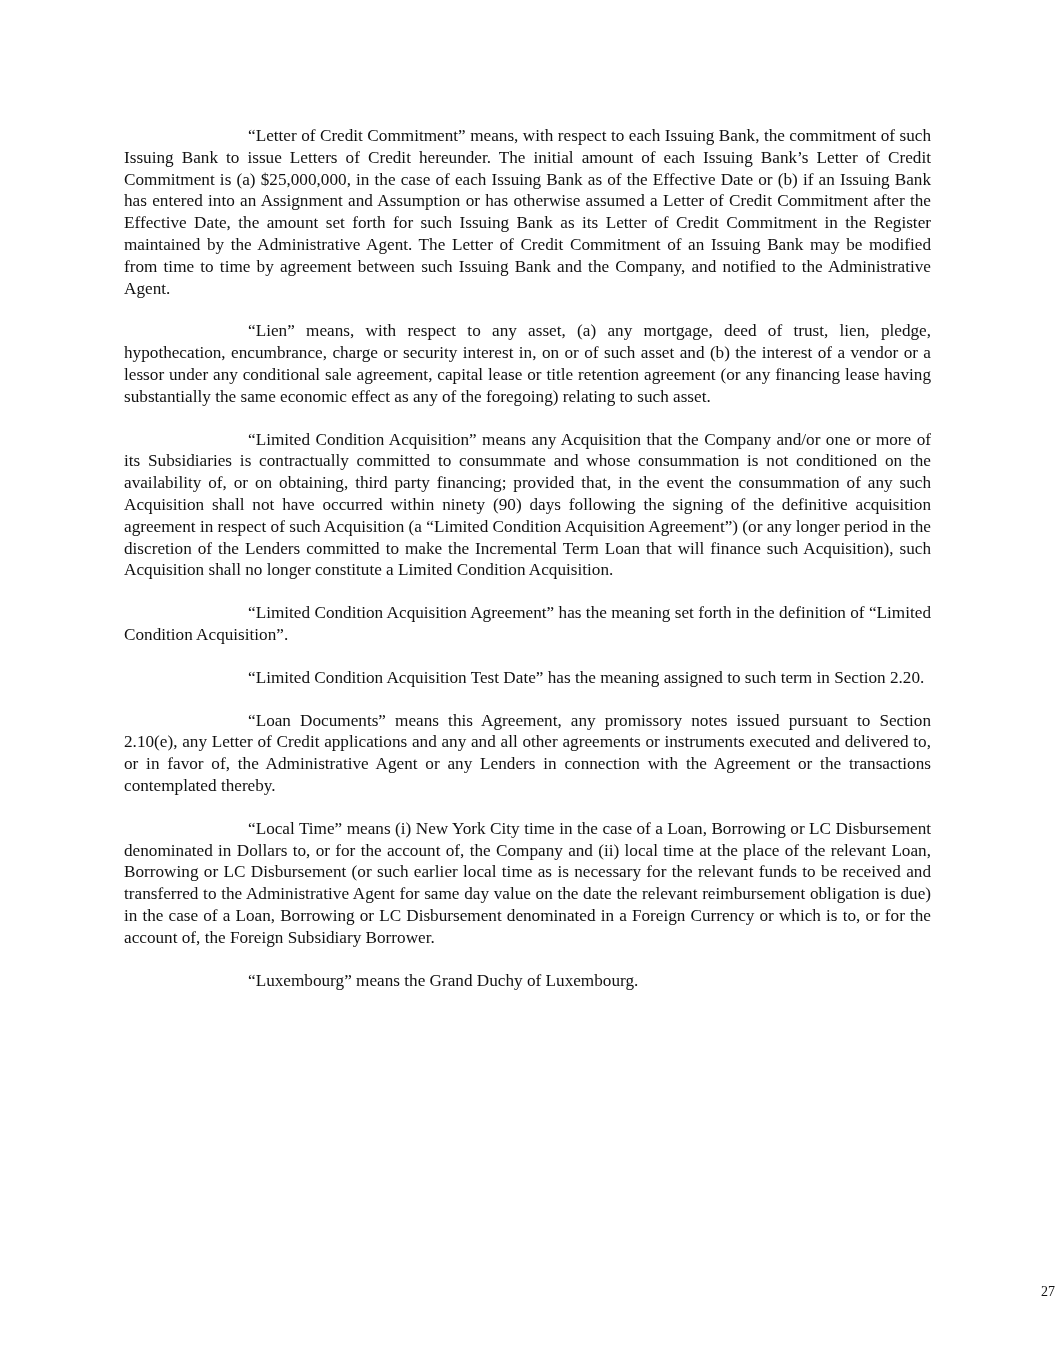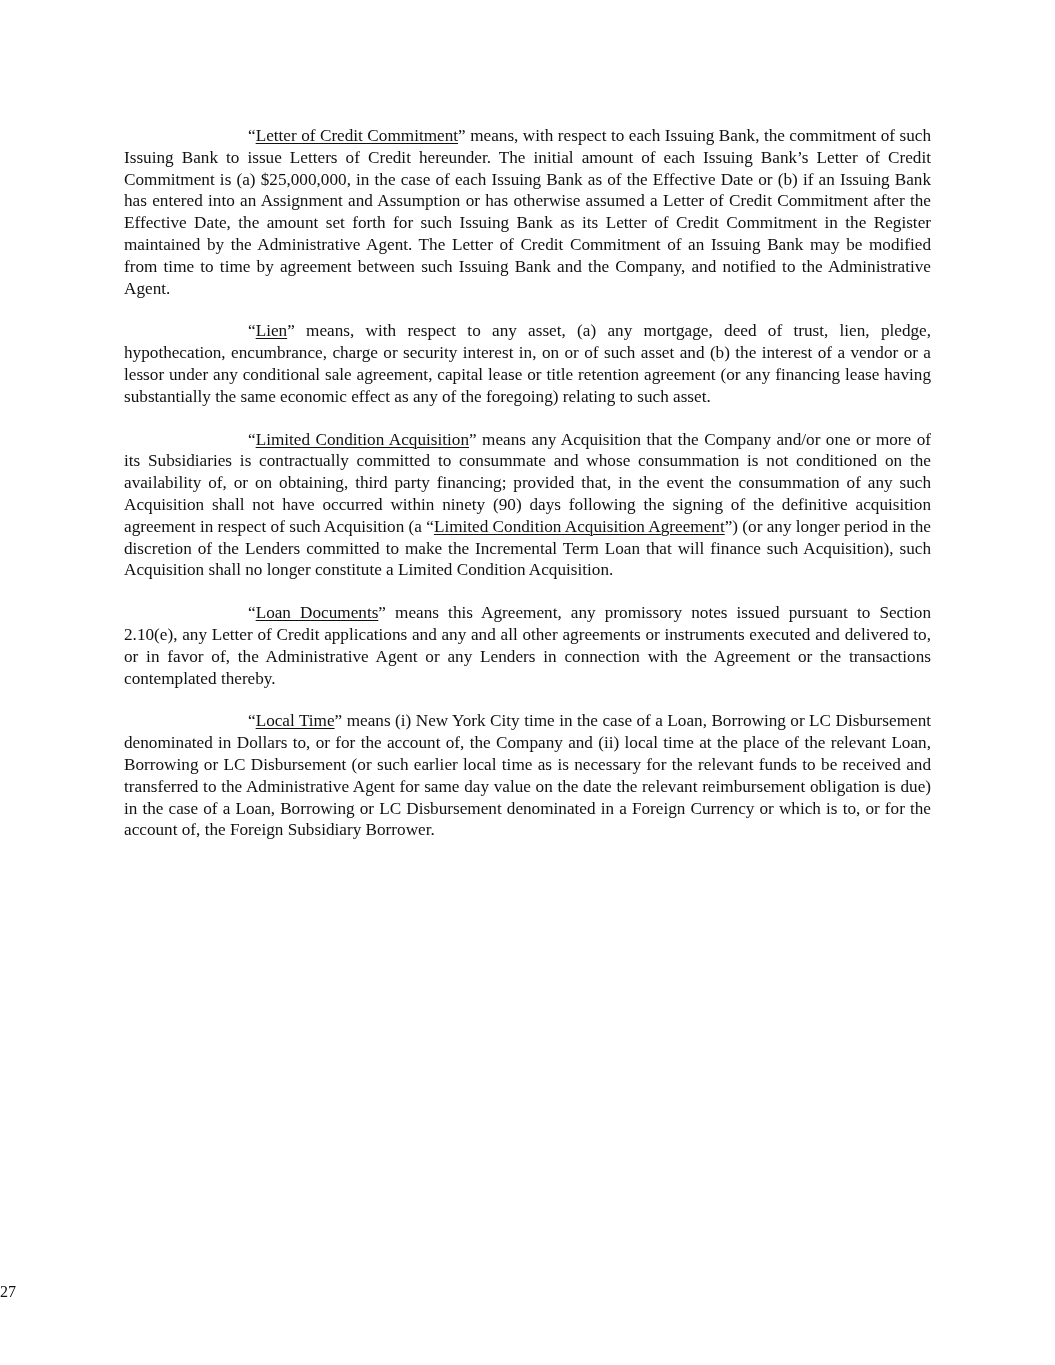--- a/index.html
+++ b/index.html
@@ -22,49 +22,51 @@
       width: 807px;
     }
     .para {
       font-size: 17.2px;
       line-height: 21.8px;
       text-align: justify;
       margin: 0 0 21px 0;
       text-indent: 124px;
     }
     .term {
-      text-decoration: underline;
       text-underline-offset: 2px;
       text-decoration-thickness: 1px;
     }
     .page-number {
       position: absolute;
       left: 0;
       width: 1055px;
       top: 1281px;
-      text-align: left;
-      font-size: 16px;
+      text-align: right;
+      font-size: 14px;
       line-height: 22px;
     }
   </style>
 </head>
 <body>
 
 <div class="page">
 
   <p class="para"><span>“</span><span class="term">Letter of Credit Commitment</span><span>”</span><span> means, with respect to each Issuing Bank, the commitment of such Issuing Bank to issue Letters of Credit hereunder.  The initial amount of each Issuing Bank’s Letter of Credit Commitment is (a) $25,000,000, in the case of each Issuing Bank as of the Effective Date or (b) if an Issuing Bank has entered into an Assignment and Assumption or has otherwise assumed a Letter of Credit Commitment after the Effective Date, the amount set forth for such Issuing Bank as its Letter of Credit Commitment in the Register maintained by the Administrative Agent. The Letter of Credit Commitment of an Issuing Bank may be modified from time to time by agreement between such Issuing Bank and the Company, and notified to the Administrative Agent.</span></p>
 
   <p class="para"><span>“</span><span class="term">Lien</span><span>”</span><span> means, with respect to any asset, (a) any mortgage, deed of trust, lien, pledge, hypothecation, encumbrance, charge or security interest in, on or of such asset and (b) the interest of a vendor or a lessor under any conditional sale agreement, capital lease or title retention agreement (or any financing lease having substantially the same economic effect as any of the foregoing) relating to such asset.</span></p>
 
   <p class="para"><span>“</span><span class="term">Limited Condition Acquisition</span><span>”</span><span> means any Acquisition that the Company and/or one or more of its Subsidiaries is contractually committed to consummate and whose consummation is not conditioned on the availability of, or on obtaining, third party financing; provided that, in the event the consummation of any such Acquisition shall not have occurred within ninety (90) days following the signing of the definitive acquisition agreement in respect of such Acquisition (a “</span><span class="term">Limited Condition Acquisition Agreement</span><span>”) (or any longer period in the discretion of the Lenders committed to make the Incremental Term Loan that will finance such Acquisition), such Acquisition shall no longer constitute a Limited Condition Acquisition.</span></p>
 
+  <p class="para"><span>“</span><span class="term">Limited Condition Acquisition Agreement</span><span>”</span><span> has the meaning set forth in the definition of “Limited Condition Acquisition”.</span></p>
 
+  <p class="para"><span>“</span><span class="term">Limited Condition Acquisition Test Date</span><span>”</span><span> has the meaning assigned to such term in Section 2.20.</span></p>
 
   <p class="para"><span>“</span><span class="term">Loan Documents</span><span>”</span><span> means this Agreement, any promissory notes issued pursuant to Section 2.10(e), any Letter of Credit applications and any and all other agreements or instruments executed and delivered to, or in favor of, the Administrative Agent or any Lenders in connection with the Agreement or the transactions contemplated thereby.</span></p>
 
 
   <p class="para"><span>“</span><span class="term">Local Time</span><span>”</span><span> means (i) New York City time in the case of a Loan, Borrowing or LC Disbursement denominated in Dollars to, or for the account of, the Company and (ii) local time at the place of the relevant Loan, Borrowing or LC Disbursement (or such earlier local time as is necessary for the relevant funds to be received and transferred to the Administrative Agent for same day value on the date the relevant reimbursement obligation is due) in the case of a Loan, Borrowing or LC Disbursement denominated in a Foreign Currency or which is to, or for the account of, the Foreign Subsidiary Borrower.</span></p>
 
+  <p class="para"><span>“</span><span class="term">Luxembourg</span><span>”</span><span> means the Grand Duchy of Luxembourg.</span></p>
 
 
 </div>
 
 <div class="page-number">27</div>
 
 </body></html>

